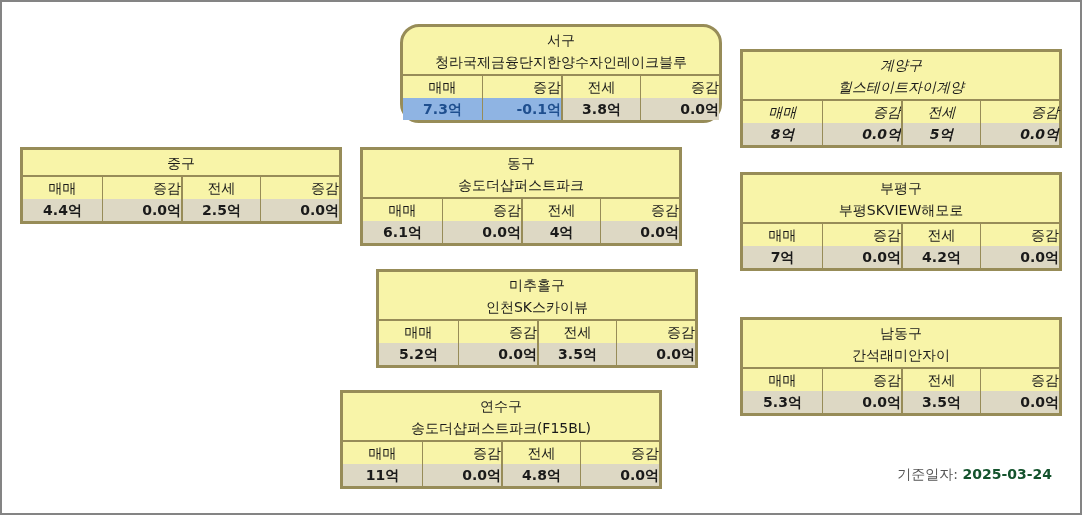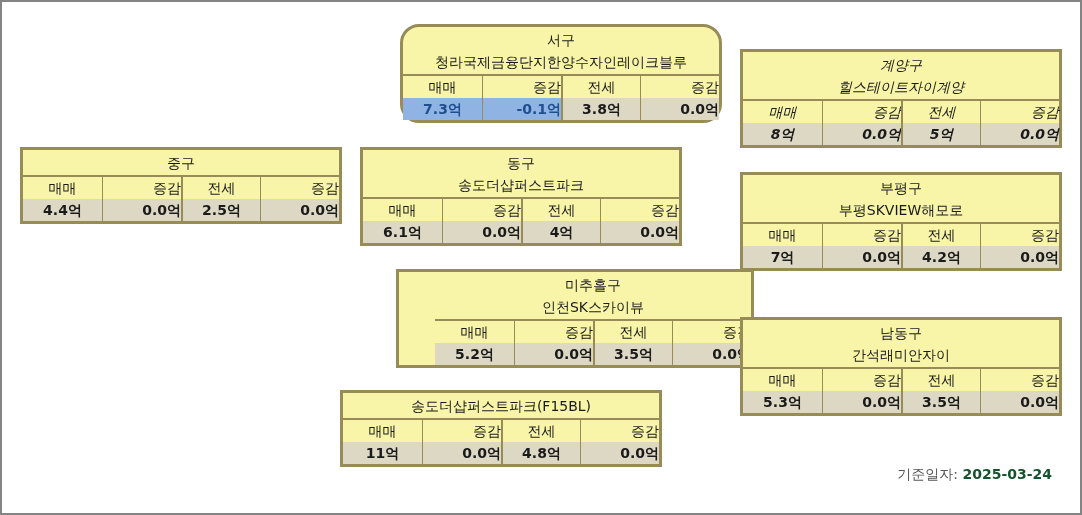--- a/index.html
+++ b/index.html
@@ -95,21 +95,21 @@
      <div class="cell lbl">매매</div>
      <div class="cell lbl bl1">증감</div>
      <div class="cell lbl bl">전세</div>
      <div class="cell lbl bl1">증감</div>
      <div class="cell val">7억</div>
      <div class="cell val bl1">0.0억</div>
      <div class="cell val bl">4.2억</div>
      <div class="cell val bl1">0.0억</div>
    </div>
     </div>
-    <div class="card" style="left: 396px; top: 269px; padding-left: 36px;">
+    <div class="card" style="left: 376px; top: 269px;">
    <div class="hd">
      <div>미추홀구</div>
      <div>인천SK스카이뷰</div>
    </div>
    <div class="grid">
      <div class="cell lbl">매매</div>
      <div class="cell lbl bl1">증감</div>
      <div class="cell lbl bl">전세</div>
      <div class="cell lbl bl1">증감</div>
      <div class="cell val">5.2억</div>
@@ -129,20 +129,21 @@
      <div class="cell lbl bl">전세</div>
      <div class="cell lbl bl1">증감</div>
      <div class="cell val">5.3억</div>
      <div class="cell val bl1">0.0억</div>
      <div class="cell val bl">3.5억</div>
      <div class="cell val bl1">0.0억</div>
    </div>
     </div>
     <div class="card" style="left: 340px; top: 390px;">
    <div class="hd">
+     <div>연수구</div>
      <div>송도더샵퍼스트파크(F15BL)</div>
    </div>
    <div class="grid">
      <div class="cell lbl">매매</div>
      <div class="cell lbl bl1">증감</div>
      <div class="cell lbl bl">전세</div>
      <div class="cell lbl bl1">증감</div>
      <div class="cell val">11억</div>
      <div class="cell val bl1">0.0억</div>
      <div class="cell val bl">4.8억</div>

